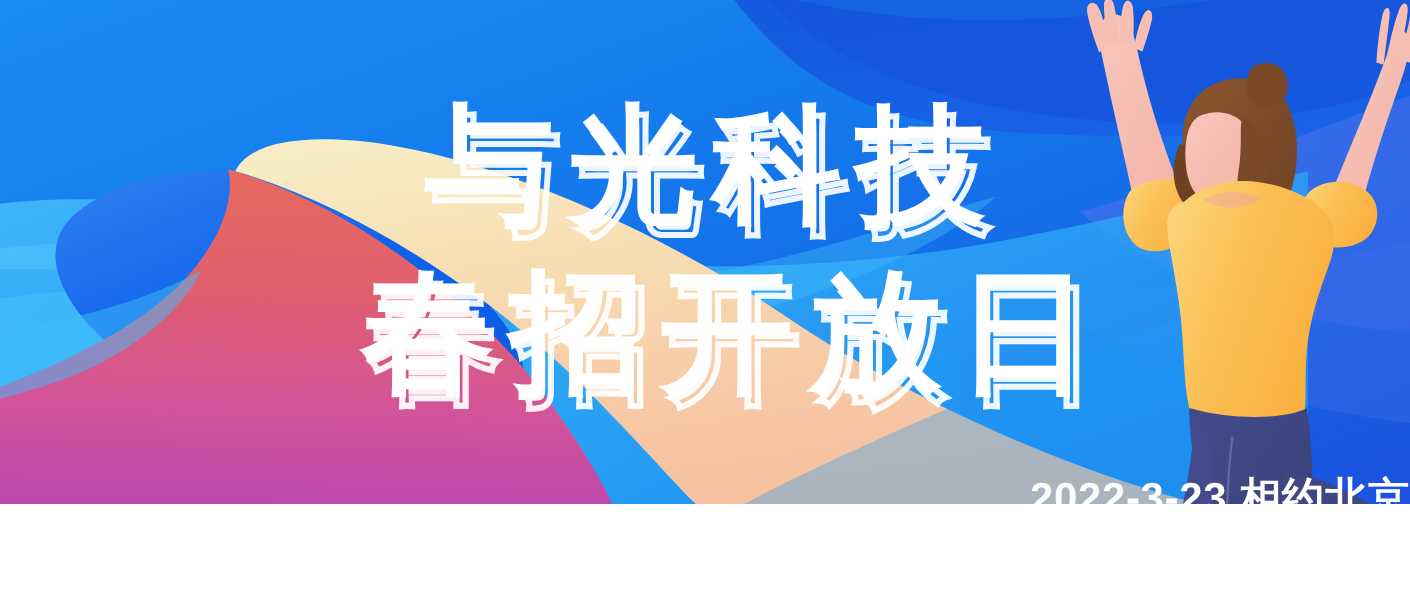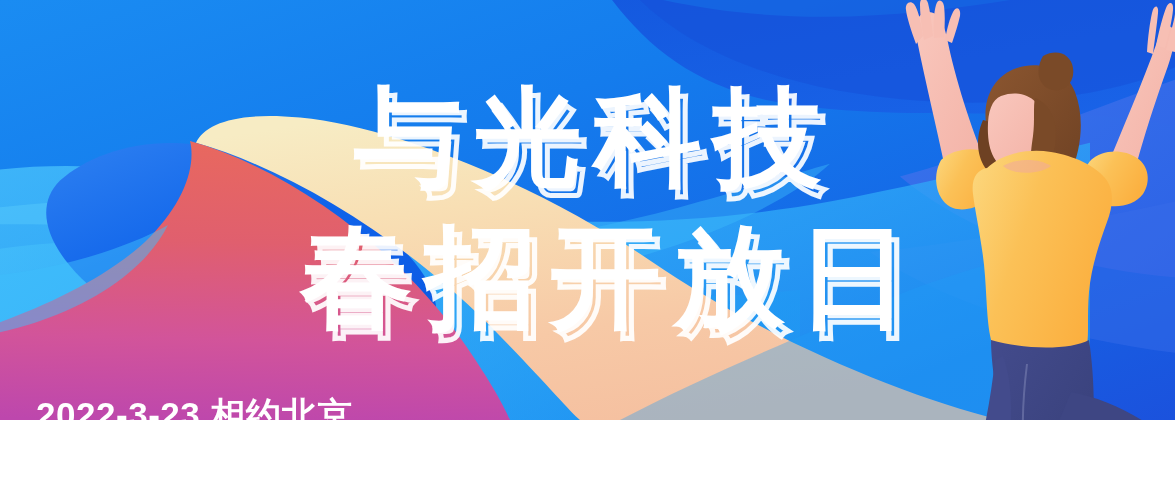--- a/index.html
+++ b/index.html
@@ -75,28 +75,27 @@
   .l1 .hl-text { font-size: 108px; }
   .l2 .hl-text { font-size: 112px; }
 
   
   .subtitle {
     position: absolute;
     left: 0;
     right: 0;
     top: 392px;
     z-index: 40;
-    text-align: left;
+    text-align: right;
     color: #ffffff;
     font-size: 35px;
     font-weight: 600;
     letter-spacing: 0.015em;
     white-space: nowrap;
     pointer-events: none;
-    margin-left: 36px;
   }
 
   
   .person {
     position: absolute;
     right: 0;
     top: 0;
     width: 300px;
     height: 500px;
     z-index: 30;

